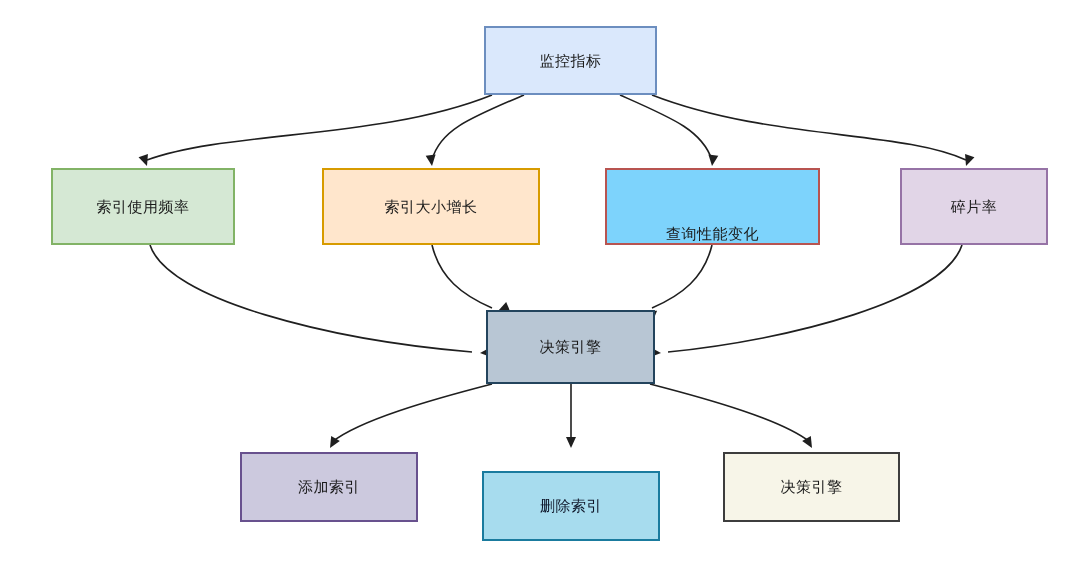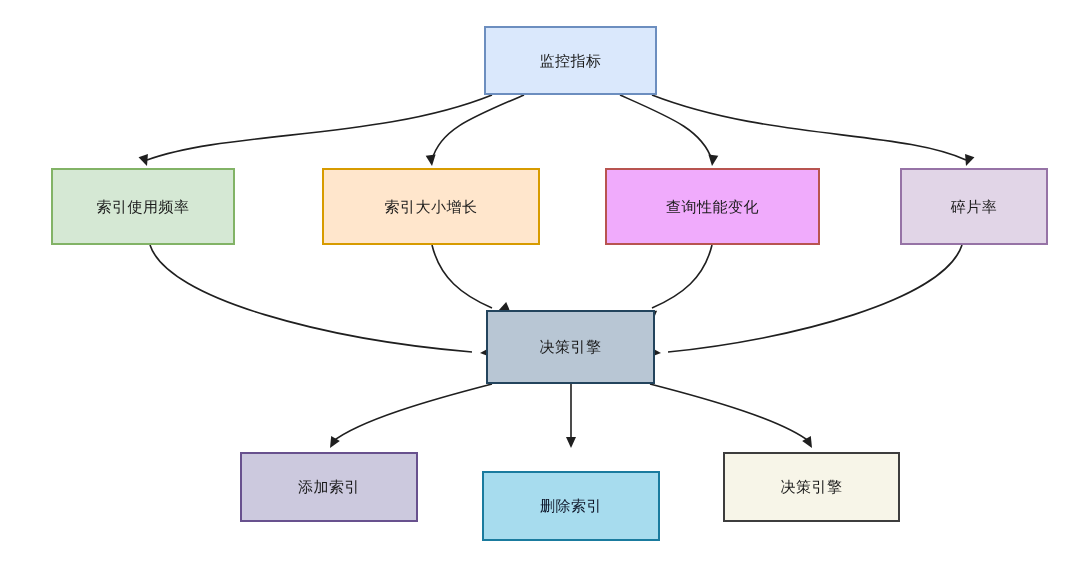--- a/index.html
+++ b/index.html
@@ -95,21 +95,21 @@
   <div id="node-layer">
       <div class="node" style="left: 484px; top: 26px; width: 173px; height: 69px; background: rgb(218, 232, 252); border: 2px solid rgb(108, 142, 191); color: rgb(26, 26, 26);">
         <span class="node-label">监控指标</span>
       </div>
       <div class="node" style="left: 51px; top: 168px; width: 184px; height: 77px; background: rgb(213, 232, 212); border: 2px solid rgb(130, 179, 102); color: rgb(26, 26, 26);">
         <span class="node-label">索引使用频率</span>
       </div>
       <div class="node" style="left: 322px; top: 168px; width: 218px; height: 77px; background: rgb(255, 230, 204); border: 2px solid rgb(215, 155, 0); color: rgb(26, 26, 26);">
         <span class="node-label">索引大小增长</span>
       </div>
-      <div class="node" style="left: 605px; top: 168px; width: 215px; height: 77px; background: #f0abfc; border: 2px solid rgb(184, 84, 80); color: rgb(26, 26, 26);">
+      <div class="node" style="left: 605px; top: 168px; width: 215px; height: 77px; background: #7dd3fc; border: 2px solid rgb(184, 84, 80); color: rgb(26, 26, 26); align-items: flex-end;">
         <span class="node-label">查询性能变化</span>
       </div>
       <div class="node" style="left: 900px; top: 168px; width: 148px; height: 77px; background: rgb(225, 213, 231); border: 2px solid rgb(150, 115, 166); color: rgb(26, 26, 26);">
         <span class="node-label">碎片率</span>
       </div>
       <div class="node" style="left: 486px; top: 310px; width: 169px; height: 74px; background: rgb(184, 198, 212); border: 2px solid rgb(35, 68, 93); color: rgb(26, 26, 26);">
         <span class="node-label">决策引擎</span>
       </div>
       <div class="node" style="left: 240px; top: 452px; width: 178px; height: 70px; background: rgb(204, 201, 222); border: 2px solid rgb(104, 81, 142); color: rgb(26, 26, 26);">
         <span class="node-label">添加索引</span>

